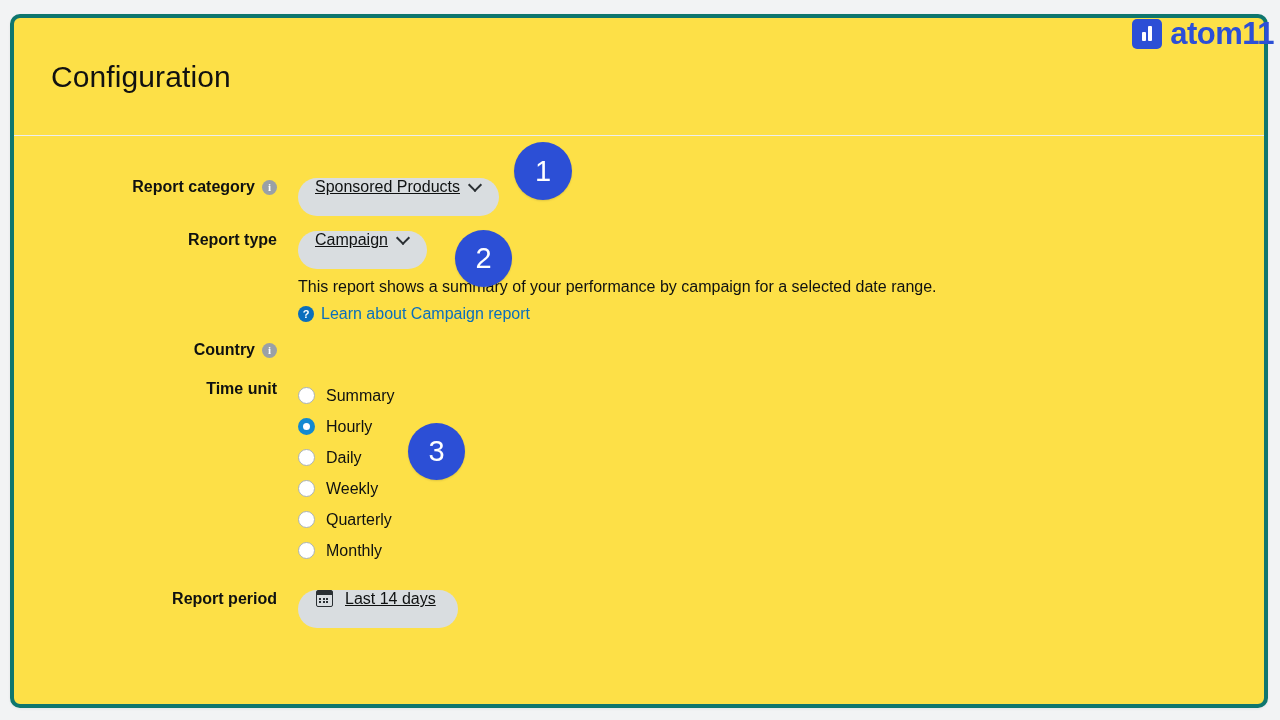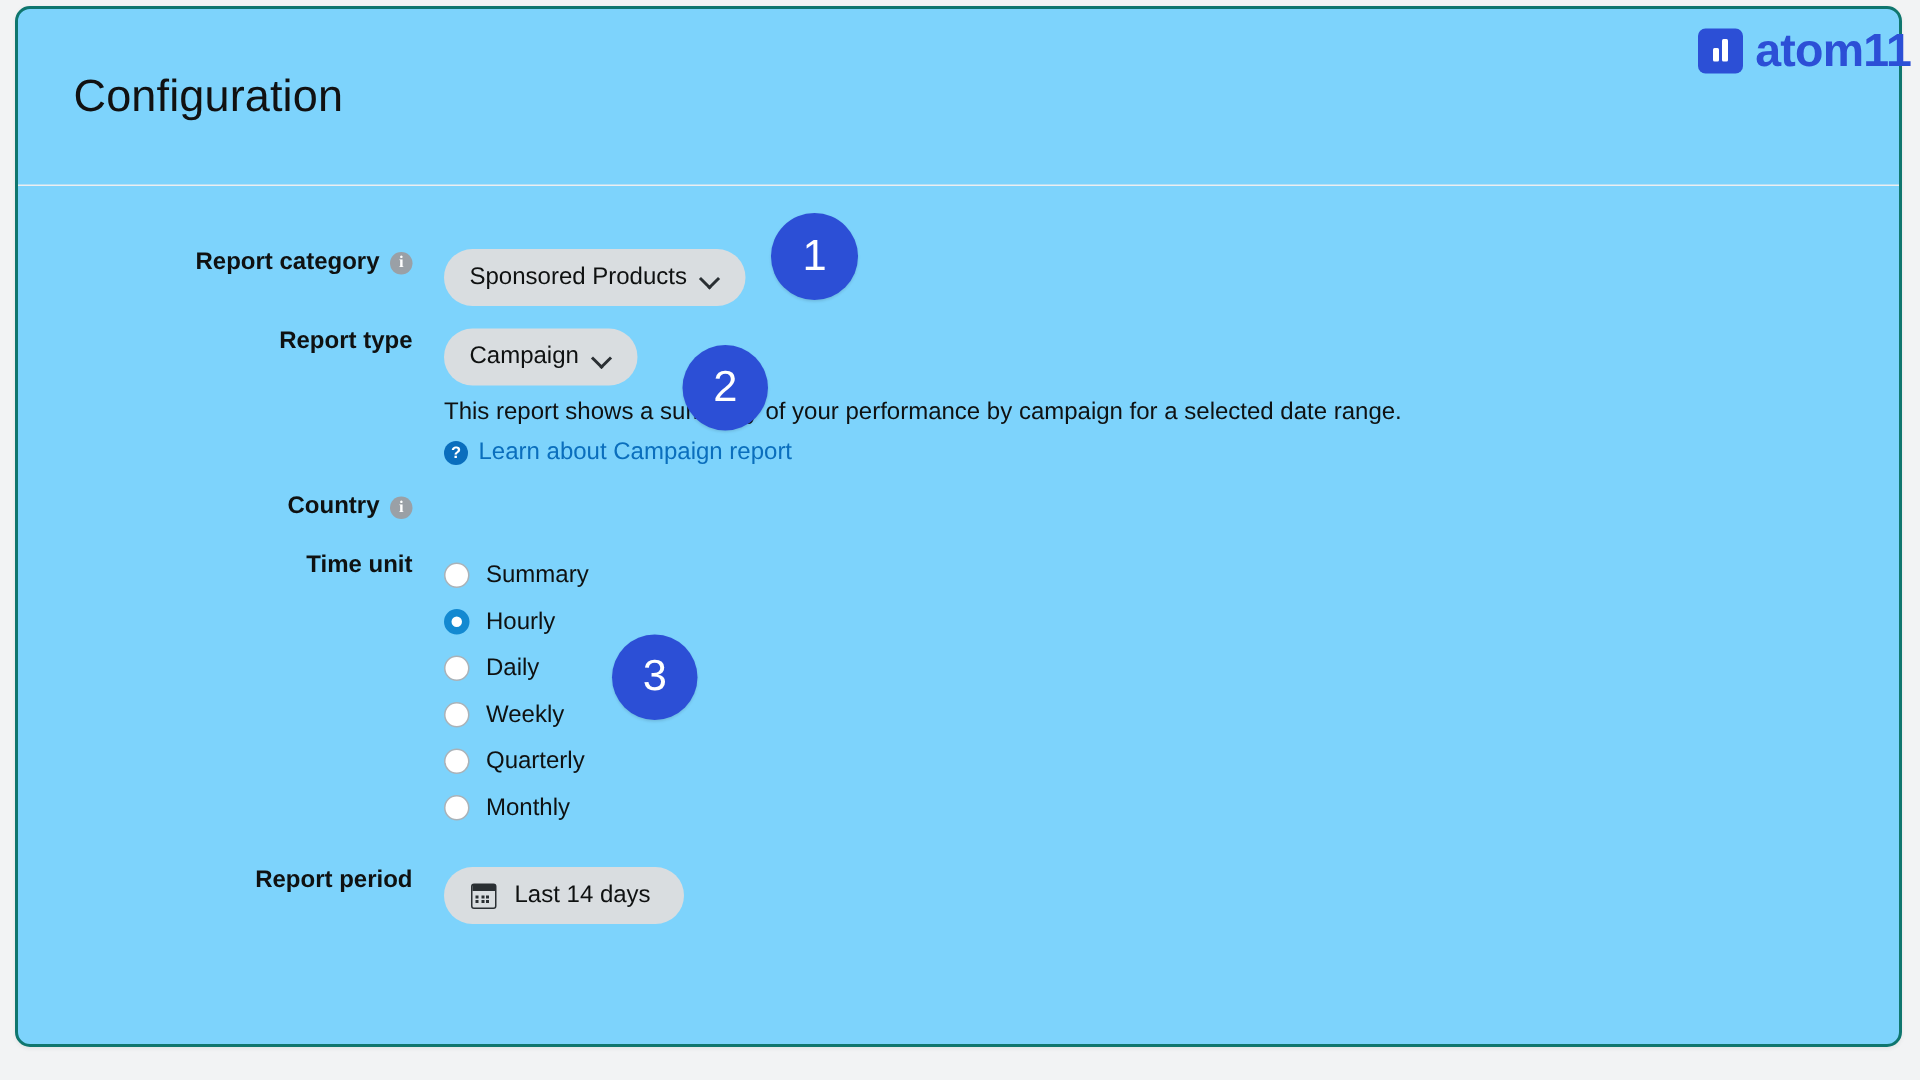--- a/index.html
+++ b/index.html
@@ -60,25 +60,25 @@
     font-weight: bold;
     color: #2c4fd6;
     letter-spacing: -0.5px;
     line-height: 1;
   }
 
   
   .card {
     position: absolute;
     left: 10px;
-    top: 4px;
+    top: 14px;
     width: 1258px;
     height: 694px;
-    background: #7dd3fc;
-    border: 2px solid #0f766e;
+    background: #fde047;
+    border: 4px solid #0f766e;
     border-radius: 10px;
     box-shadow: 0 1px 3px rgba(0,0,0,0.06);
     box-sizing: border-box;
     overflow: hidden;
   }
   .card-header {
     height: 118px;
     border-bottom: 1px solid #eceef0;
     display: flex;
     align-items: center;
@@ -134,31 +134,32 @@
     display: inline-flex;
     align-items: center;
     justify-content: center;
     line-height: 1;
     font-family: "Liberation Serif", serif;
   }
 
   
   .pill {
     display: inline-flex;
-    align-items: center;
+    align-items: flex-start;
     gap: 9px;
     height: 38px;
     padding: 0 17px;
     background: #d9dde0;
     border-radius: 19px;
     font-size: 16px;
     color: #0f1111;
     cursor: pointer;
     user-select: none;
     white-space: nowrap;
+    text-decoration: underline;
   }
   .pill.calendar { gap: 12px; padding: 0 22px 0 18px; }
   .chev {
     width: 13px;
     height: 13px;
     position: relative;
     flex: 0 0 13px;
   }
   .chev::before {
     content: "";

